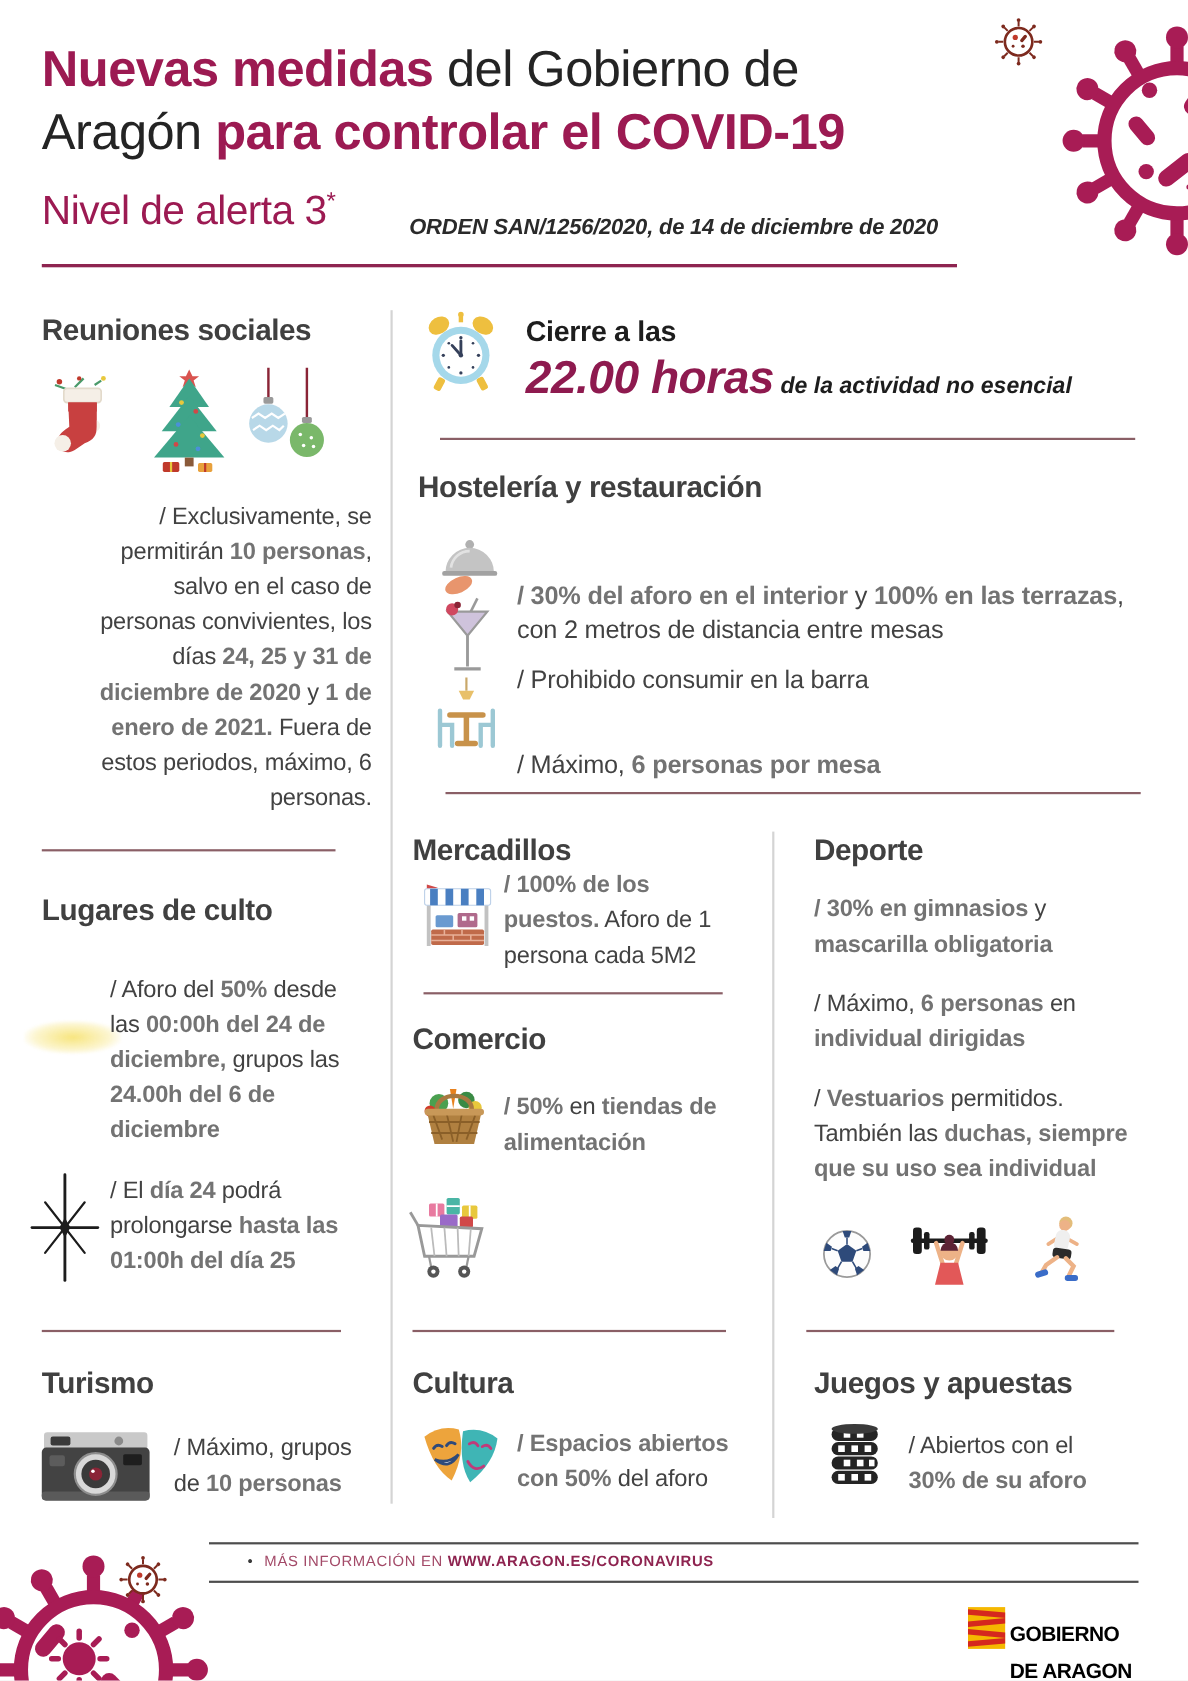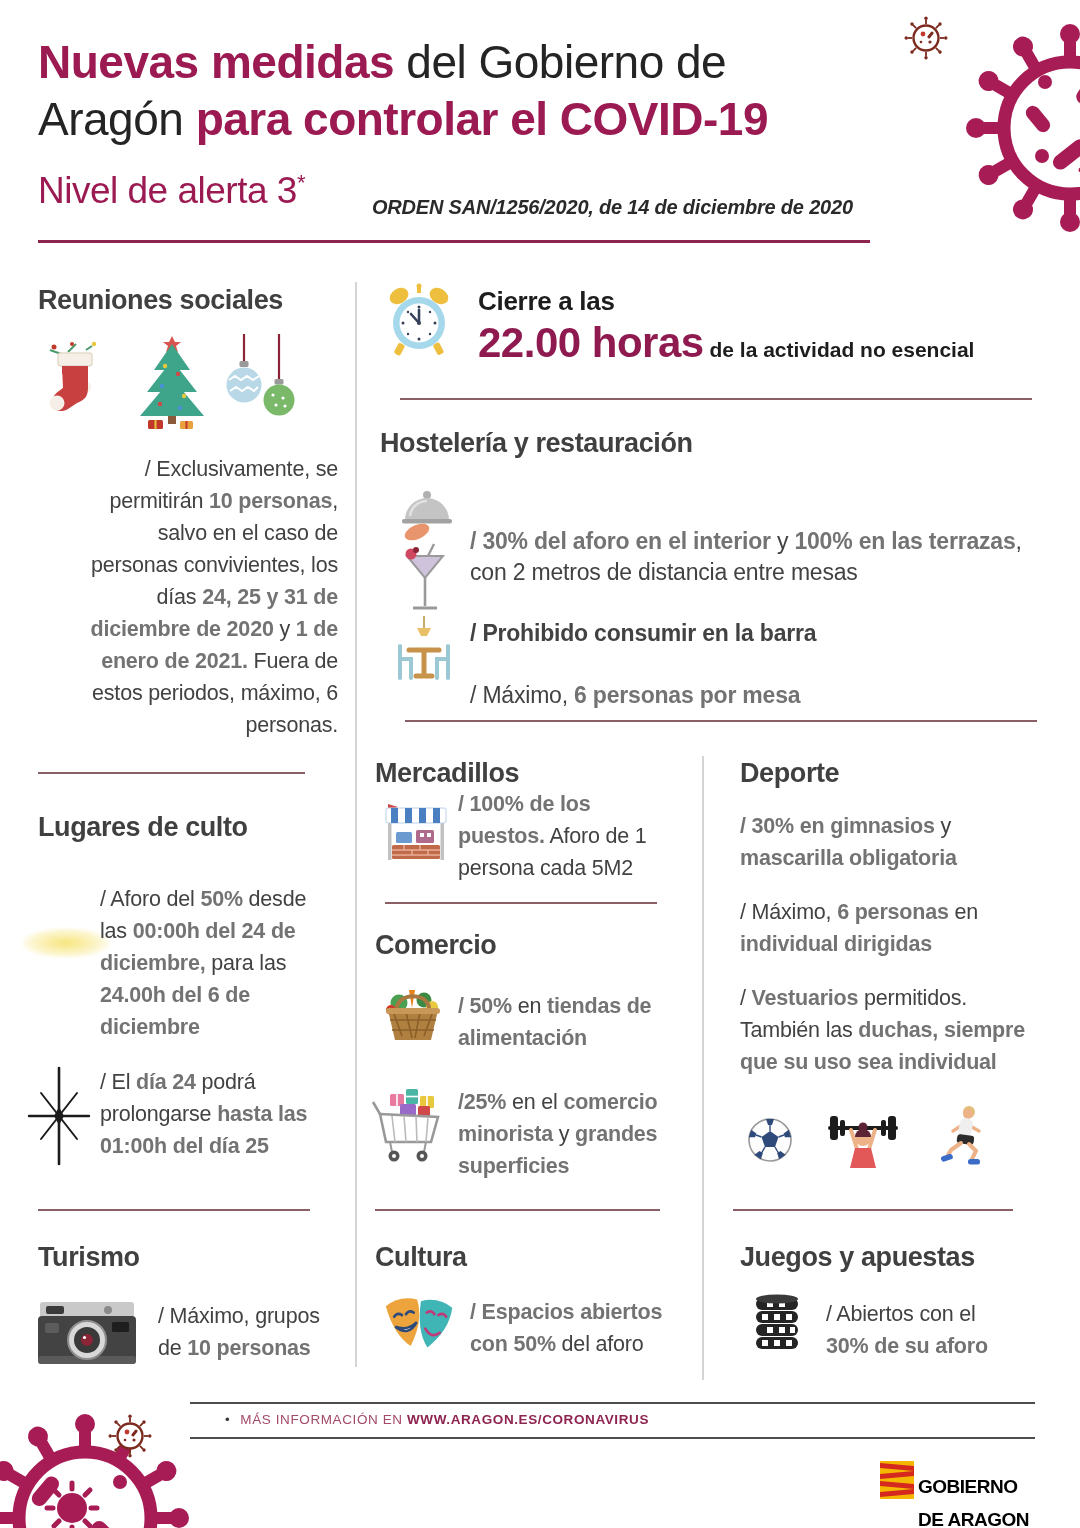--- a/index.html
+++ b/index.html
@@ -279,21 +279,21 @@
 personas.</span></p>
 
   <div class="abs hr-m" style="left:38px;top:772px;width:267px;"></div>
 
   <h2 class="abs sec-title" style="left:38px;top:812px;">Lugares de culto</h2>
 
   <div class="abs glow" style="left:22px;top:928px;width:88px;height:30px;"></div>
 
   <p class="abs body" style="left:100px;top:883px;width:250px;"><span>/ Aforo del </span><span class="b">50%</span><span>  desde
 las </span><span class="b">00:00h del 24 de
-diciembre,</span><span> para las
+diciembre,</span><span> grupos las
 </span><span class="b">24.00h del 6 de
 diciembre</span></p>
 
   <svg class="abs" style="left:22px;top:1066px;" width="74" height="100" viewBox="0 0 74 100">
     <g stroke="#1c1c1c" stroke-linecap="round">
       <line x1="37" y1="2" x2="37" y2="98" stroke-width="2.6"></line>
       <line x1="7" y1="50" x2="67" y2="50" stroke-width="2.4"></line>
       <line x1="19" y1="27" x2="55" y2="73" stroke-width="2"></line>
       <line x1="19" y1="73" x2="55" y2="27" stroke-width="2"></line>
     </g>
@@ -346,21 +346,21 @@
     </g>
     <g stroke="#35405a" stroke-width="2.6" stroke-linecap="round">
       <line x1="35" y1="40" x2="27" y2="31"></line>
       <line x1="35" y1="40" x2="35" y2="27"></line>
     </g>
     <circle cx="35" cy="40" r="2" fill="#35405a"></circle>
   </svg>
 
   <div class="abs" style="left:478px;top:286px;">
     <div class="cierre-l1">Cierre a las</div>
-    <div style="margin-top:2px;">
+    <div style="margin-top:2px;font-style:italic;">
       <span class="cierre-time">22.00 horas</span><span class="cierre-rest"> de la actividad no esencial</span>
     </div>
   </div>
 
   <div class="abs hr-m" style="left:400px;top:398px;width:632px;"></div>
 
   <h2 class="abs sec-title" style="left:380px;top:428px;">Hostelería y restauración</h2>
 
   <svg class="abs" style="left:398px;top:486px;" width="58" height="56" viewBox="0 0 58 56">
     <circle cx="29" cy="9" r="4" fill="#b0b0b0"></circle>
@@ -375,21 +375,21 @@
 
   <svg class="abs" style="left:402px;top:540px;" width="46" height="76" viewBox="0 0 46 76">
     <line x1="32" y1="4" x2="24" y2="20" stroke="#9a9a9a" stroke-width="2.4"></line>
     <polygon points="5,16 41,16 23,38" fill="#cfc3dc" stroke="#9a9a9a" stroke-width="2"></polygon>
     <circle cx="9" cy="14" r="5.5" fill="#d04860"></circle>
     <circle cx="14" cy="10" r="3" fill="#8a2436"></circle>
     <line x1="23" y1="38" x2="23" y2="66" stroke="#9a9a9a" stroke-width="2.6"></line>
     <line x1="11" y1="68" x2="35" y2="68" stroke="#9a9a9a" stroke-width="3"></line>
   </svg>
 
-  <p class="abs body small-body" style="left:470px;top:582px;width:560px;font-weight:bold;"><span>/ Prohibido consumir en la barra</span></p>
+  <p class="abs body small-body" style="left:470px;top:566px;width:560px;"><span>/ Prohibido consumir en la barra</span></p>
 
   <svg class="abs" style="left:392px;top:614px;" width="64" height="70" viewBox="0 0 64 70">
     <line x1="32" y1="2" x2="32" y2="14" stroke="#c9a86a" stroke-width="2"></line>
     <polygon points="25,14 39,14 35,22 29,22" fill="#e8c06a"></polygon>
     <g stroke="#9cc8d4" stroke-width="4" fill="none" stroke-linecap="round">
       <path d="M8,32 V64 M8,45 H19 V64"></path>
       <path d="M56,32 V64 M56,45 H45 V64"></path>
     </g>
     <g stroke="#c8924a" stroke-width="5" fill="none" stroke-linecap="round">
       <line x1="17" y1="36" x2="47" y2="36"></line>
@@ -476,23 +476,20 @@
     </g>
     <line x1="10" y1="28" x2="3" y2="16" stroke="#999999" stroke-width="2.6"></line>
     <line x1="20" y1="56" x2="22" y2="66" stroke="#999999" stroke-width="2"></line>
     <line x1="56" y1="56" x2="54" y2="66" stroke="#999999" stroke-width="2"></line>
     <circle cx="24" cy="70" r="5.5" fill="#555555"></circle>
       <circle cx="24" cy="70" r="2" fill="#ffffff"></circle>
     <circle cx="52" cy="70" r="5.5" fill="#555555"></circle>
       <circle cx="52" cy="70" r="2" fill="#ffffff"></circle>
   </svg>
 
-  <p class="abs body" style="left:458px;top:1086px;width:260px;"><span class="b">/25%</span><span> en el </span><span class="b">comercio
-minorista</span><span> y </span><span class="b">grandes
-superficies</span></p>
 
   <h2 class="abs sec-title" style="left:740px;top:758px;">Deporte</h2>
 
   <p class="abs body" style="left:740px;top:810px;width:310px;"><span class="b">/ 30% en gimnasios</span><span> y
 </span><span class="b">mascarilla obligatoria</span></p>
   <p class="abs body" style="left:740px;top:896px;width:310px;"><span>/ Máximo, </span><span class="b">6 personas</span><span> en
 </span><span class="b">individual dirigidas</span></p>
   <p class="abs body" style="left:740px;top:982px;width:320px;"><span>/ </span><span class="b">Vestuarios</span><span> permitidos.
 También las </span><span class="b">duchas, siempre
 que su uso sea individual</span></p>

